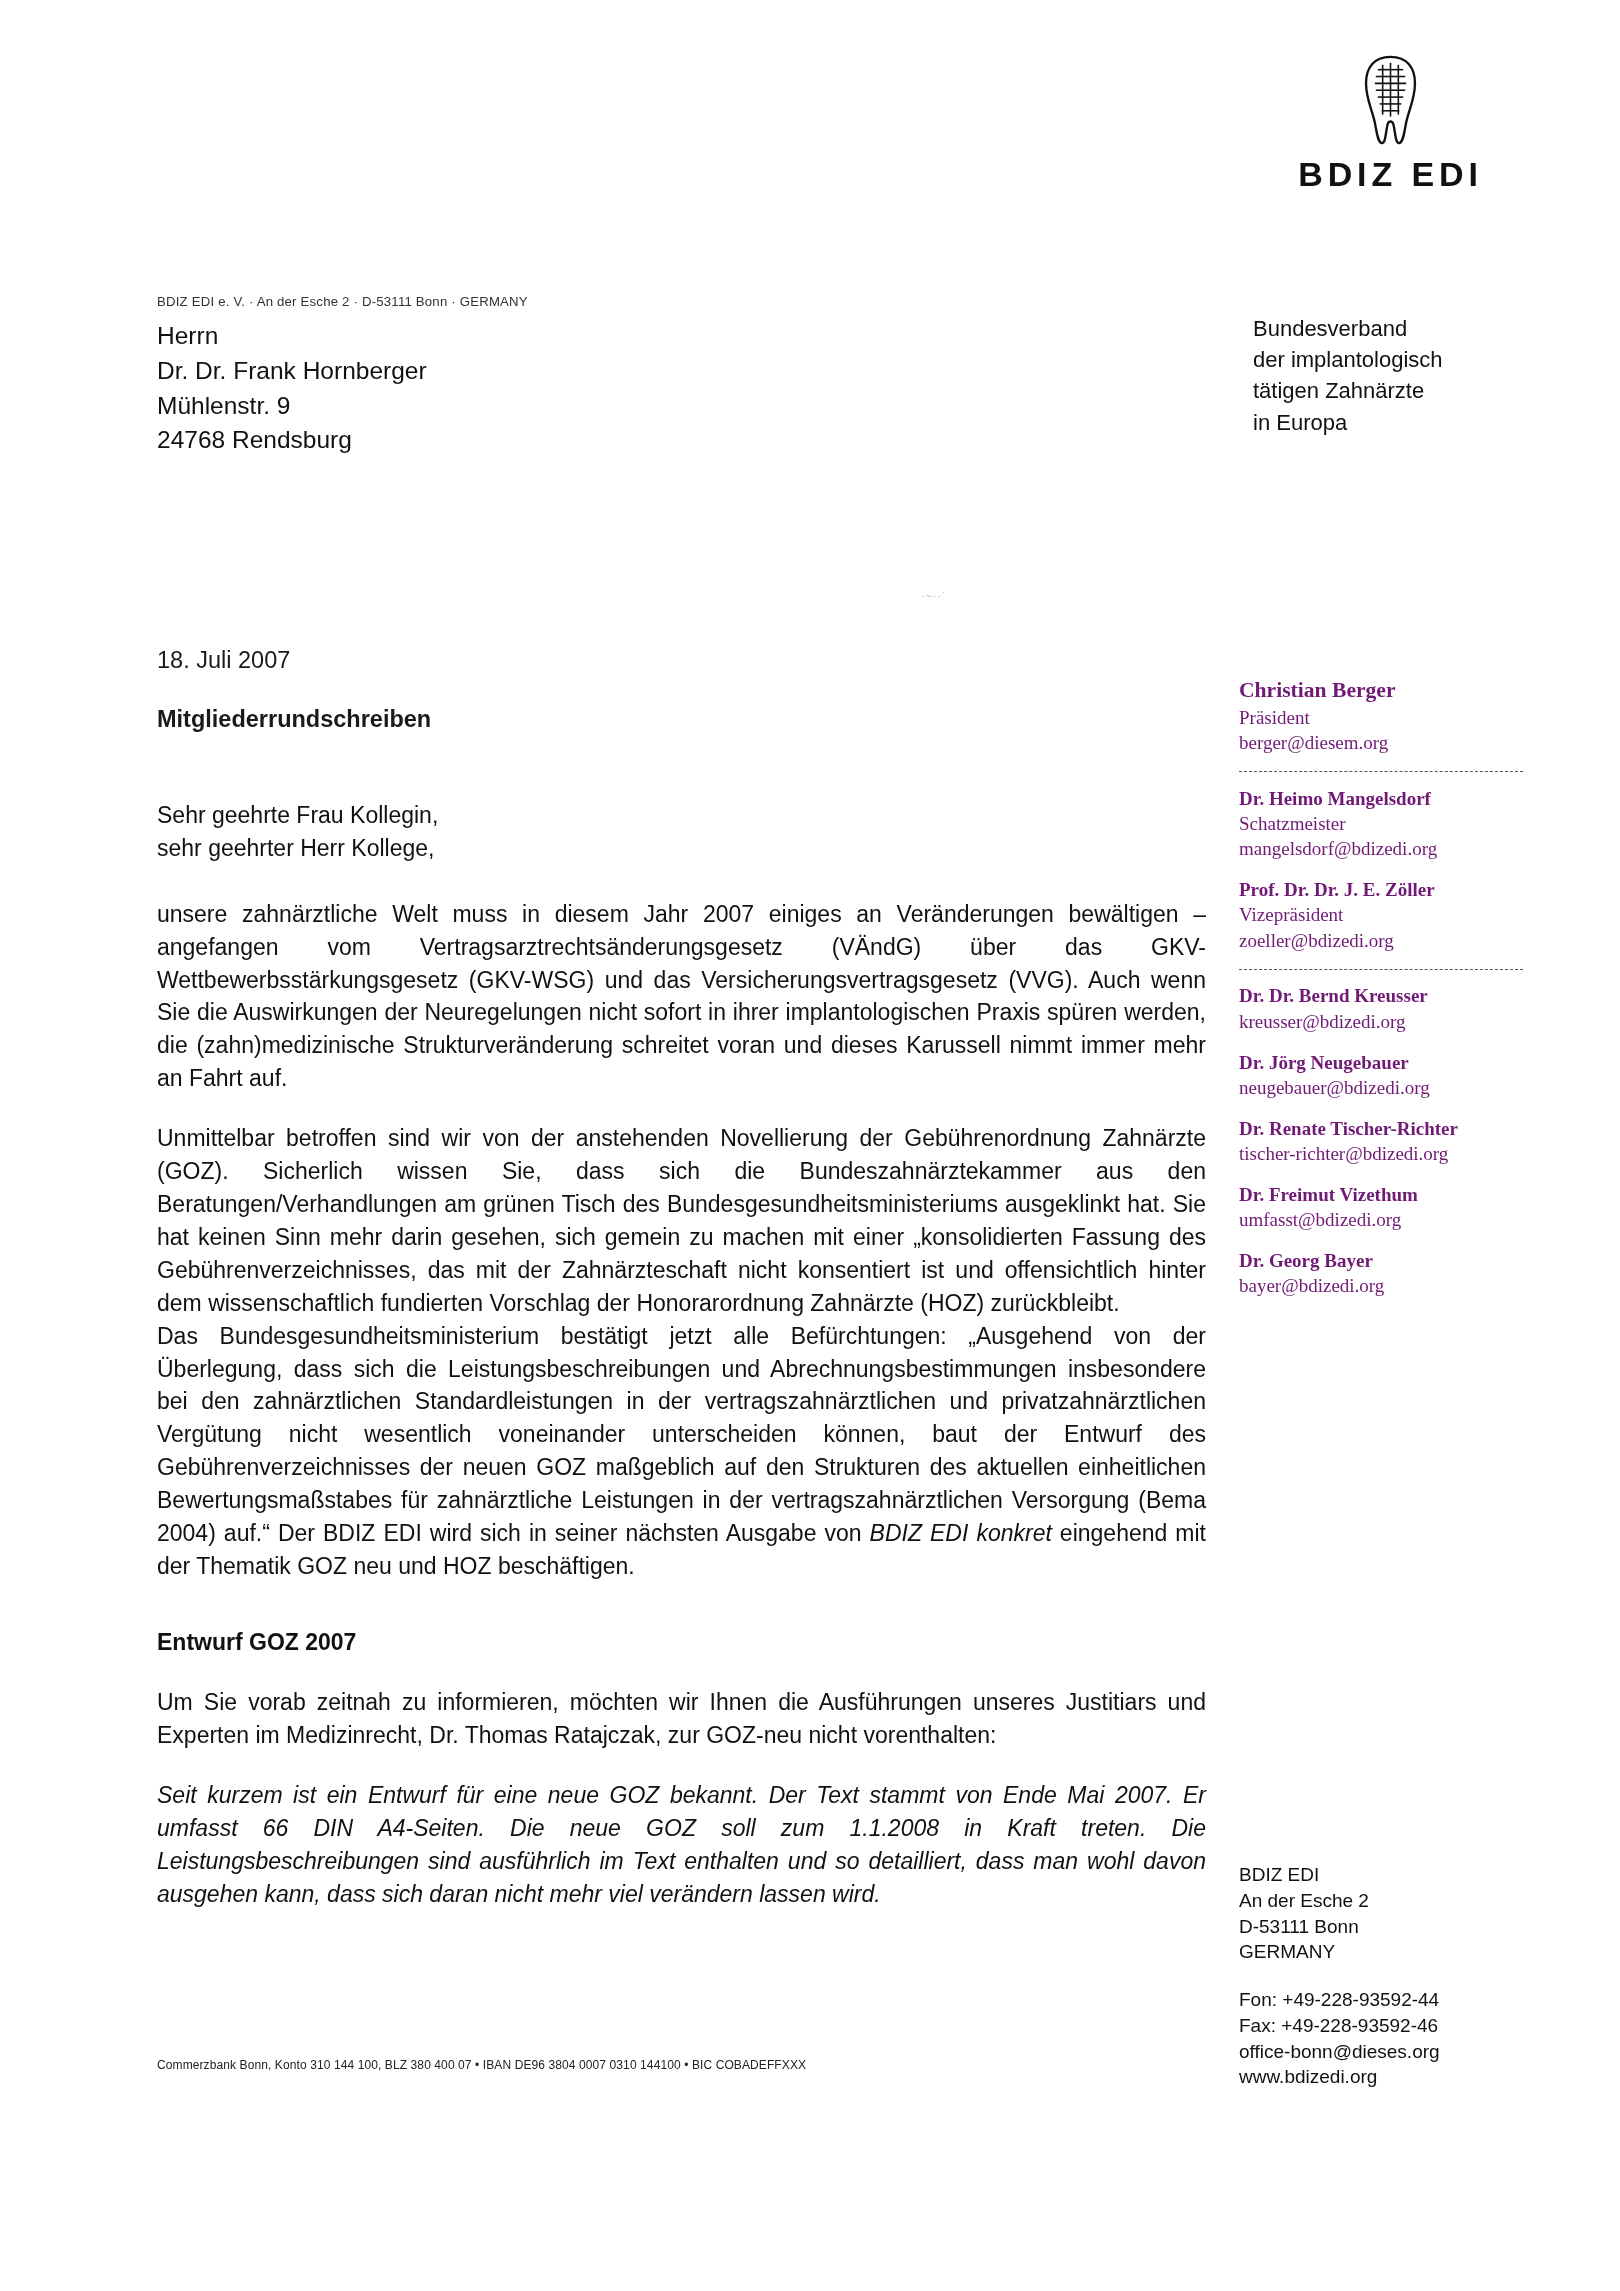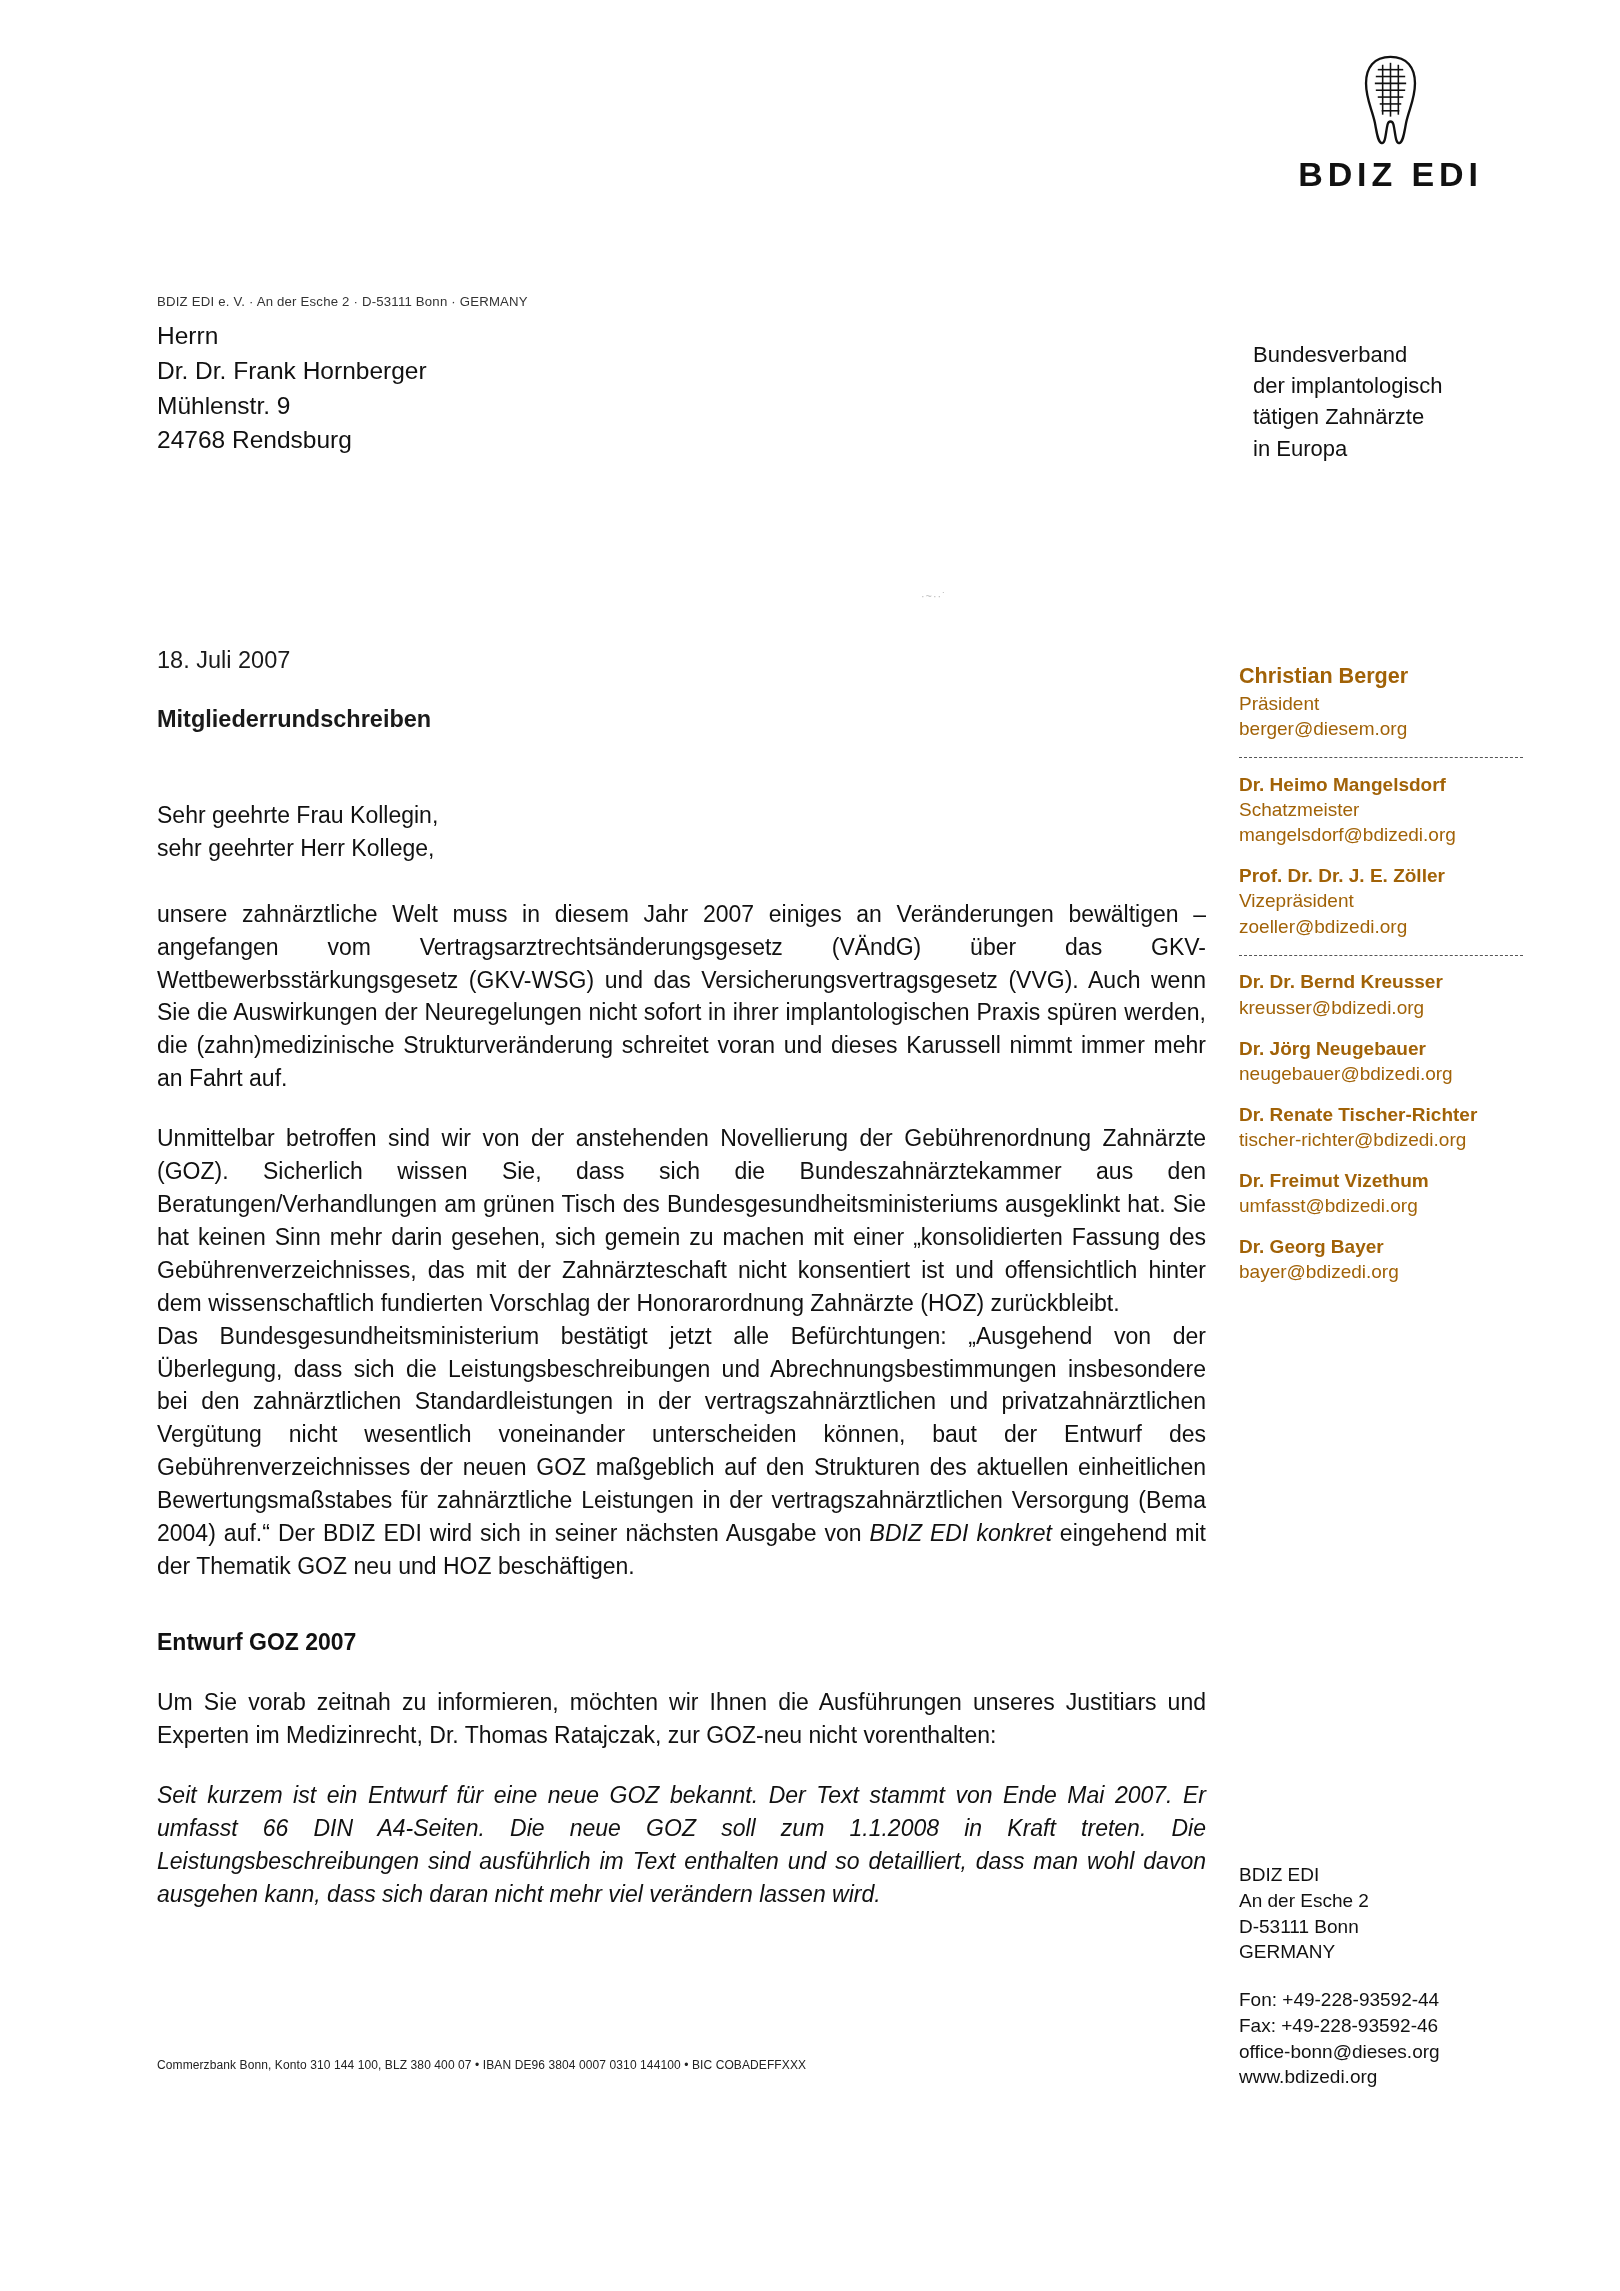--- a/index.html
+++ b/index.html
@@ -54,21 +54,21 @@
     top: 319px;
     font-size: 24.5px;
     line-height: 1.42;
     color: #111;
   }
 
   
   .org-subtitle {
     position: absolute;
     right: 106px;
-    top: 339px;
+    top: 313px;
     width: 270px;
     font-size: 22px;
     line-height: 1.42;
     color: #111;
   }
 
   
   .letter-date {
     position: absolute;
     left: 157px;
@@ -107,25 +107,26 @@
     font-style: italic;
     margin-top: 29px;
   }
   .quote-italic b { font-weight: normal; font-style: italic; }
   .em { font-style: italic; }
 
   
   .contacts {
     position: absolute;
     right: 106px;
-    top: 662px;
+    top: 676px;
     width: 284px;
     font-size: 19px;
     line-height: 1.33;
-    color: #a16207;
+    color: #701a75;
+    font-family: Liberation Serif, serif;
   }
   .contact-block { margin-bottom: 15.7px; }
   .contact-name { font-weight: bold; }
   .contact-name.lead { font-size: 21.6px; }
   .contact-role { }
   .contact-mail { }
   .divider {
     border: 0;
     border-top: 1px dashed #555;
     margin: 13.7px 0 13.7px 0;

